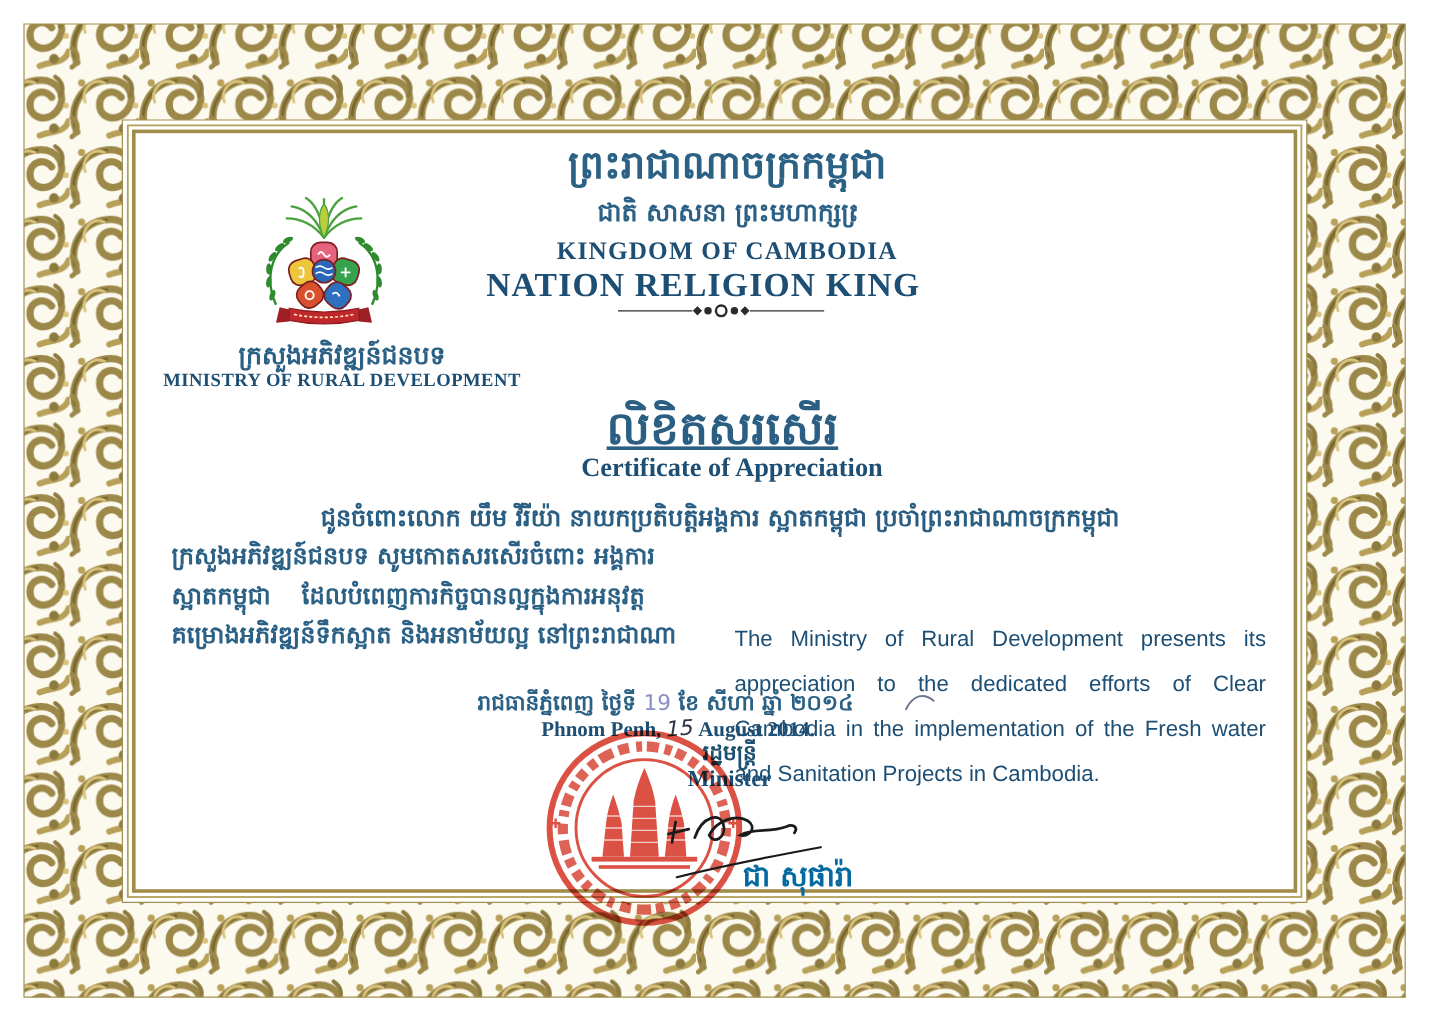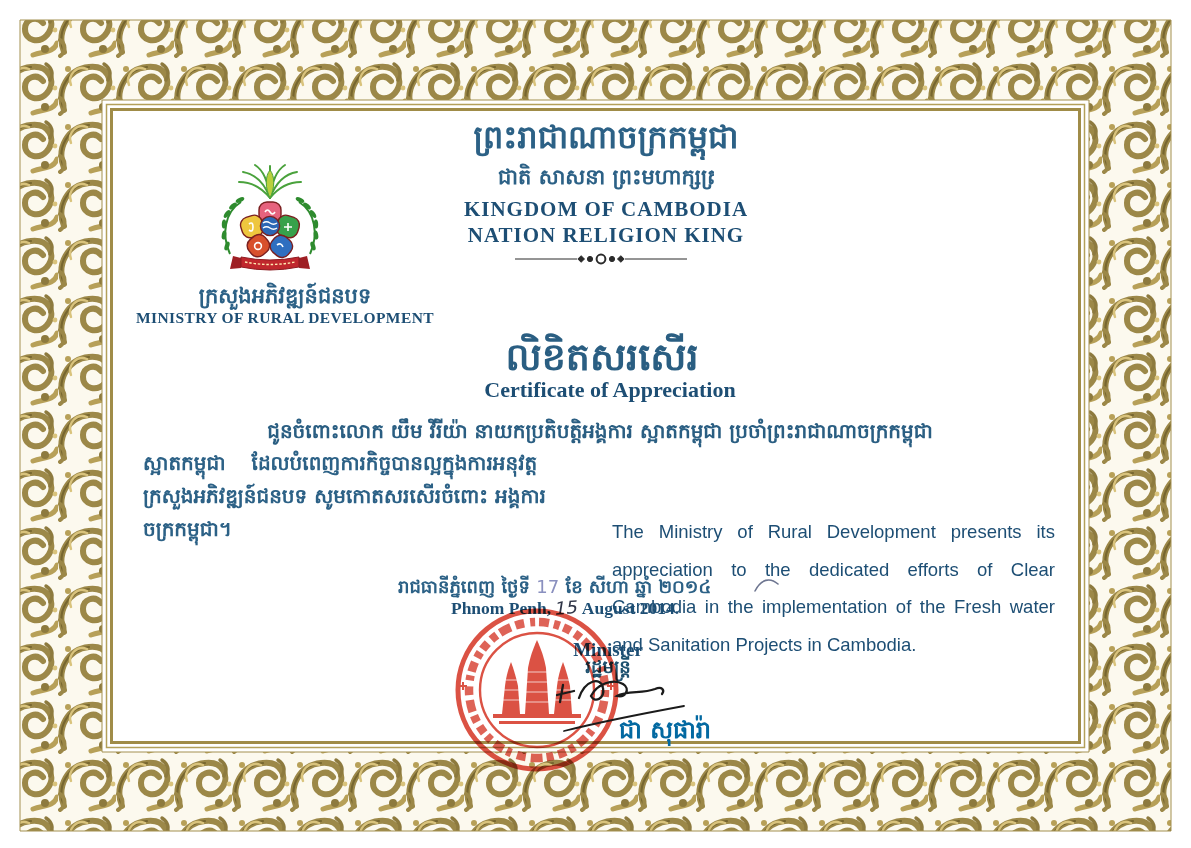--- a/index.html
+++ b/index.html
@@ -17,47 +17,47 @@
     font-weight:bold;
     white-space:nowrap;
     overflow:hidden;
   }
   .center { text-align:center; }
   .blue-serif { color:#1d4e74; font-weight:bold; font-family:"Liberation Serif","DejaVu Serif",serif; }
   
   .hdr-kh1 { left:470px; top:116px; width:272px; height:44px; font-size:32px; line-height:42px; }
   .hdr-kh2 { left:498px; top:162px; width:216px; height:32px; font-size:21px; line-height:30px; }
   .hdr-en1 { left:380px; top:197px; width:452px; font-size:21px; letter-spacing:1px; }
-  .hdr-en2 { left:380px; top:223px; width:452px; font-size:21px; letter-spacing:1px; }
+  .hdr-en2 { left:360px; top:223px; width:452px; font-size:28px; letter-spacing:1px; }
   .divider { left:515px; top:252px; }
   
   .emblem { left:213px; top:162px; }
   .min-kh { left:183px; top:281px; width:204px; height:32px; font-size:21px; line-height:30px; text-align:center; }
   .min-en { left:128px; top:309px; width:314px; font-size:15.5px; letter-spacing:.4px;text-align:center; }
   
-  .title-kh { left:492px; top:332px; width:220px; height:52px; font-size:38px; line-height:50px; color:#2a5e82; }
+  .title-kh { left:492px; top:332px; width:220px; height:52px; font-size:38px; line-height:50px; color:#2a5e82;text-decoration:underline; }
   .title-en { left:330px; top:377px; width:560px; font-size:22px; }
   .recipient { left:216px; top:414px; width:768px; height:36px; font-size:20px; line-height:34px; text-align:center; color:#2a5e82; }
   
   .kh-par { left:143px; top:447px; width:458px; }
   .kh-line { height:33px; font-size:20px; line-height:32px; }
   .kh-line .gap { display:inline-block; width:26px; }
   .en-par {
     left:612px; top:465px; width:443px;
     font-size:18.5px; line-height:37.5px;
     color:#1d4e74; text-align:justify;
     font-family:Liberation Sans, sans-serif;
     margin-top:48px;
   }
   
   .date-kh { left:398px; top:573px; width:372px; height:30px; font-size:18px; line-height:28px; }
   .hand-kh { color:#8a90bf; font-weight:normal; }
   .date-en { left:400px; top:597px; width:330px; font-size:17.5px; text-align:center; color:#1d4e74; }
   .hand-en { display:inline-block; transform:skewX(-14deg) rotate(-5deg); color:#2f3547; font-family:"DejaVu Sans",sans-serif; font-size:18px; font-weight:normal; }
-  .minister-kh { left:568px; top:615px; width:80px; height:28px; font-size:18px; text-align:center; color:#1f5270;margin-top:40px; }
+  .minister-kh { left:568px; top:615px; width:80px; height:28px; font-size:18px; text-align:center; color:#1f5270; }
   .minister-en { left:520px; top:639px; width:176px; font-size:19px; }
   
   .stamp { left:449px; top:602px; mix-blend-mode:multiply; opacity:.88; }
   .signature { left:552px; top:668px; }
   .signer-name { left:597px; top:713px; width:136px; height:36px; font-size:24px; line-height:34px; color:#0369a1; text-align:center; }
   .flourish { left:752px; top:575px; }
 </style>
 </head>
 <body>
 
@@ -165,32 +165,32 @@
 </svg>
 
 <div class="abs khmer min-kh">ក្រសួងអភិវឌ្ឍន៍ជនបទ</div>
 <div class="abs blue-serif center min-en">MINISTRY OF RURAL DEVELOPMENT</div>
 
 <div class="abs khmer center title-kh">លិខិតសរសើរ</div>
 <div class="abs blue-serif center title-en">Certificate of Appreciation</div>
 <div class="abs khmer recipient">ជូនចំពោះលោក យឹម វីរីយ៉ា នាយកប្រតិបត្តិអង្គការ ស្អាតកម្ពុជា ប្រចាំព្រះរាជាណាចក្រកម្ពុជា</div>
 
 <div class="abs kh-par">
+  <div class="khmer kh-line">ក្រសួងអភិវឌ្ឍន៍ជនបទ សូមកោតសរសើរចំពោះ អង្គការ</div>
   <div class="khmer kh-line">
     <span>ស្អាតកម្ពុជា</span><span class="gap"></span><span>ដែលបំពេញការកិច្ចបានល្អក្នុងការអនុវត្ត</span>
   </div>
-  <div class="khmer kh-line">ក្រសួងអភិវឌ្ឍន៍ជនបទ សូមកោតសរសើរចំពោះ អង្គការ</div>
-  <div class="khmer kh-line">ចក្រកម្ពុជា។</div>
+  <div class="khmer kh-line">គម្រោងអភិវឌ្ឍន៍ទឹកស្អាត និងអនាម័យល្អ នៅព្រះរាជាណា</div>
 </div>
 
 <div class="abs en-par">The Ministry of Rural Development presents its appreciation to the dedicated efforts of Clear Cambodia in the implementation of the Fresh water and Sanitation Projects in Cambodia.</div>
 
 <div class="abs khmer date-kh">
   <span>រាជធានីភ្នំពេញ ថ្ងៃទី</span>
-  <span class="hand-kh">17</span>
+  <span class="hand-kh">19</span>
   <span>ខែ សីហា ឆ្នាំ ២០១៤</span>
 </div>
 <svg class="abs flourish" width="30" height="22" viewBox="0 0 30 22">
   <path d="M3,16 C9,4 18,2 26,9" stroke="#6d7590" stroke-width="1.6" fill="none" stroke-linecap="round"></path>
 </svg>
 <div class="abs blue-serif date-en">
   <span>Phnom Penh,</span>
   <span class="hand-en">15</span>
   <span>August 2014.</span>
 </div>

